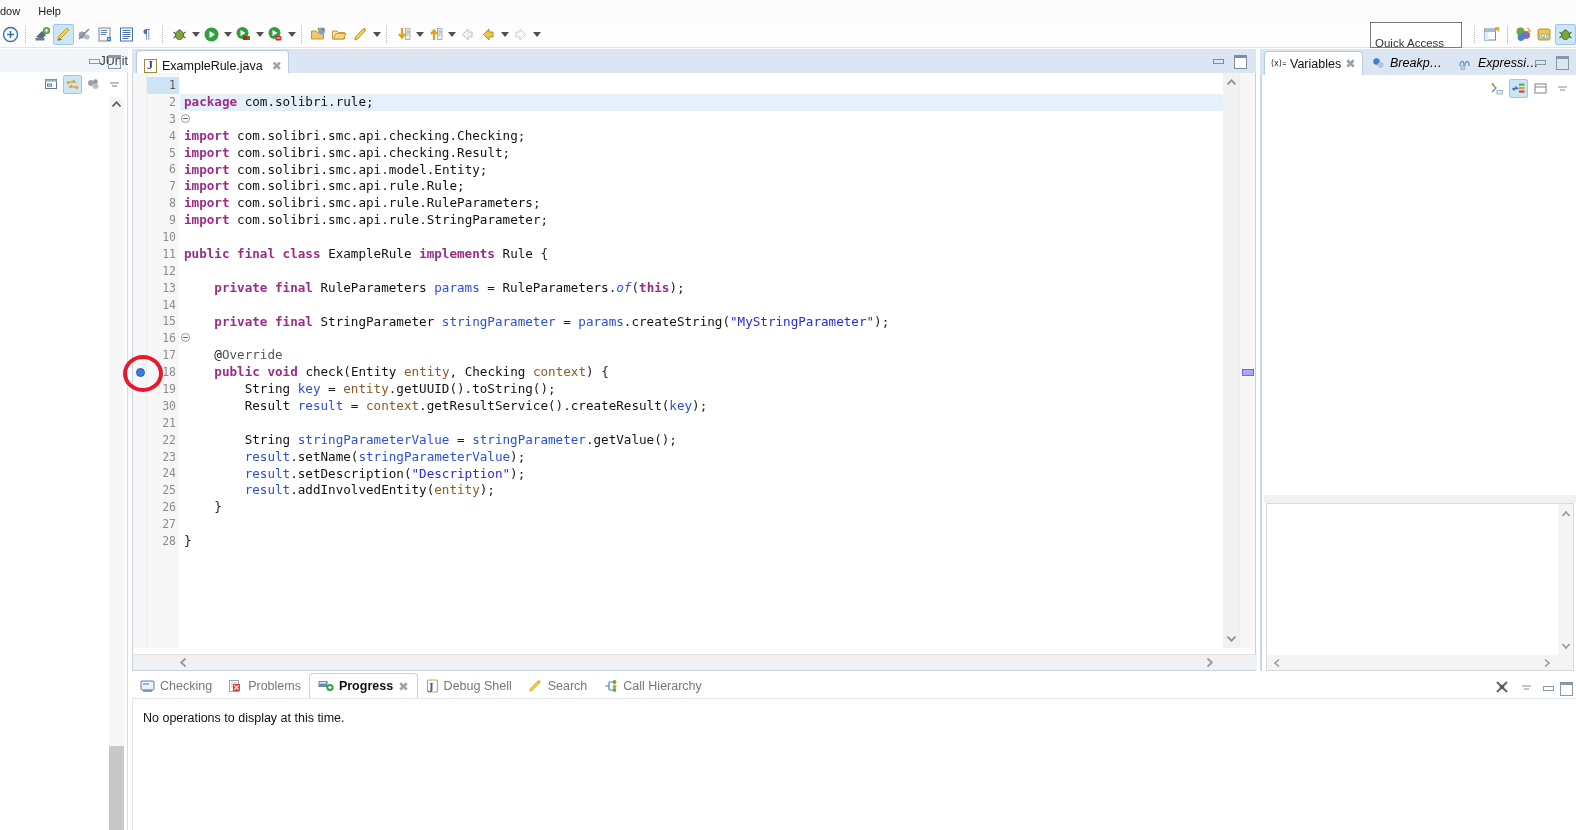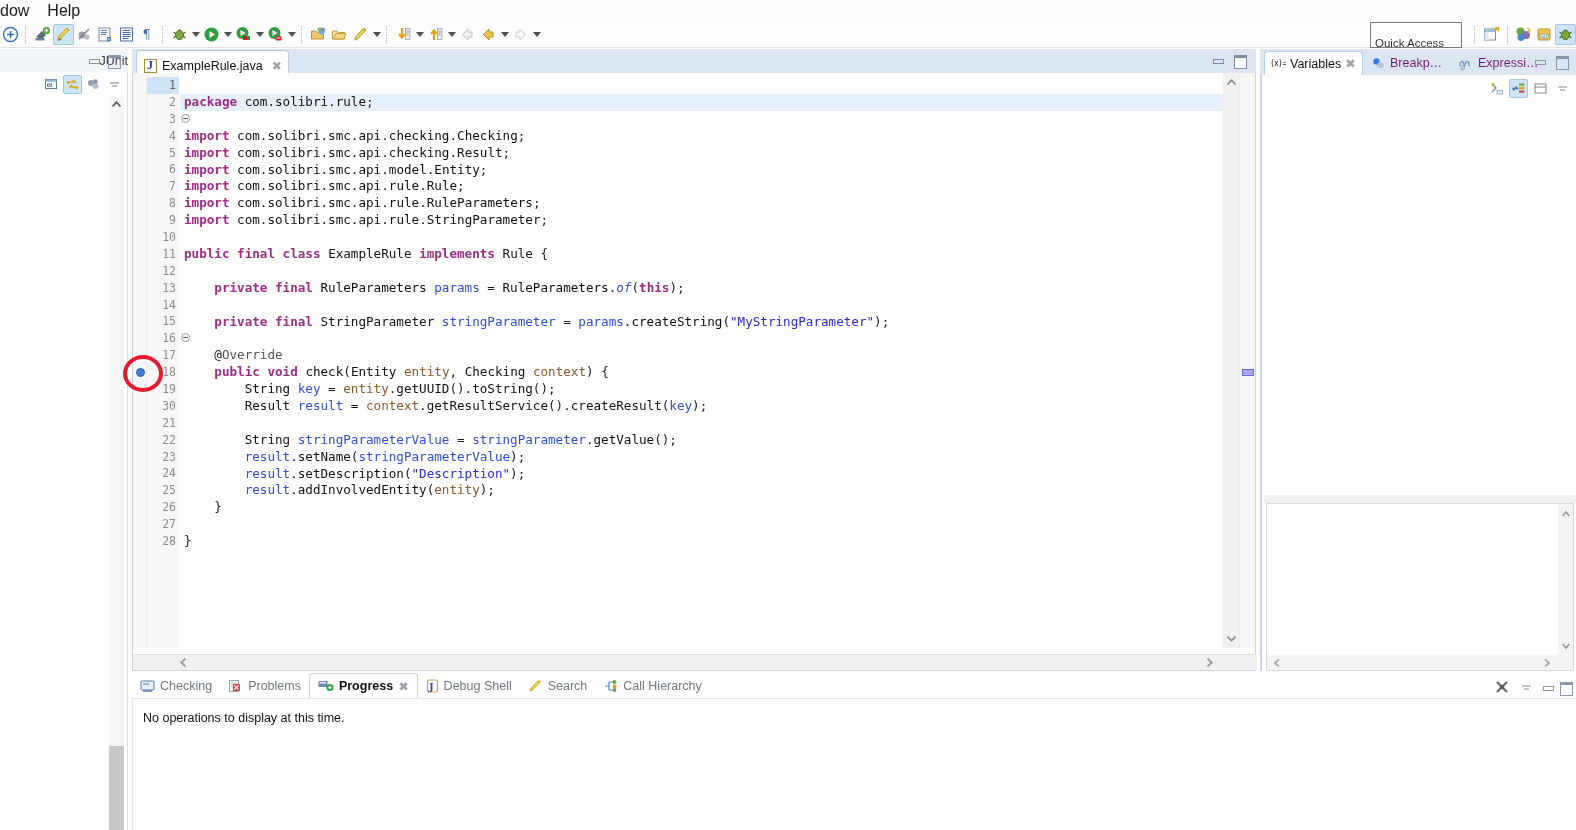--- a/index.html
+++ b/index.html
@@ -11,21 +11,21 @@
     overflow: hidden;
     color: #1a1a1a;
   }
   #app { position: relative; width: 1576px; height: 830px; }
 
   
   .menubar {
     position: absolute; left: 0; top: 0; width: 1576px; height: 22px;
     background: #fbfbfb;
     display: flex; align-items: center;
-    font-size: 16px;
+    font-size: 11px;
   }
   .menu-item { padding: 2px 9px; color: #1a1a1a; cursor: default; }
   .menu-item:first-child { padding-left: 0; }
 
   
   .toolbar {
     position: absolute; left: 0; top: 22px; width: 1576px; height: 26px;
     background: #fdfdfd;
     border-bottom: 1px solid #e3e3e3;
     display: flex; align-items: center;
@@ -209,21 +209,21 @@
   }
   .r-tab {
     position: absolute; top: 2px; height: 24px; display: flex; align-items: center; gap: 4px;
     padding: 0 6px; font-size: 12.5px; white-space: nowrap;
   }
   .r-tab.active {
     background: #ffffff; border: 1px solid #b6cce3; border-bottom: none;
     border-top-left-radius: 4px; border-top-right-radius: 4px;
     color: #111; font-weight: normal;
   }
-  .r-tab.inactive { color: #701a75; }
+  .r-tab.inactive { color: #000000; font-style: italic; }
   .r-body {
     position: absolute; left: 0; top: 26px; width: 316px; height: 596px;
     background: #fff; border-left: 2px solid #c8d6e8;
   }
   .r-toolrow {
     position: absolute; right: 4px; top: 2px; height: 22px; display: flex; align-items: center; gap: 3px;
   }
   .r-pane-top {
     position: absolute; left: 2px; top: 26px; right: 0; height: 394px; background: #fff;
   }

